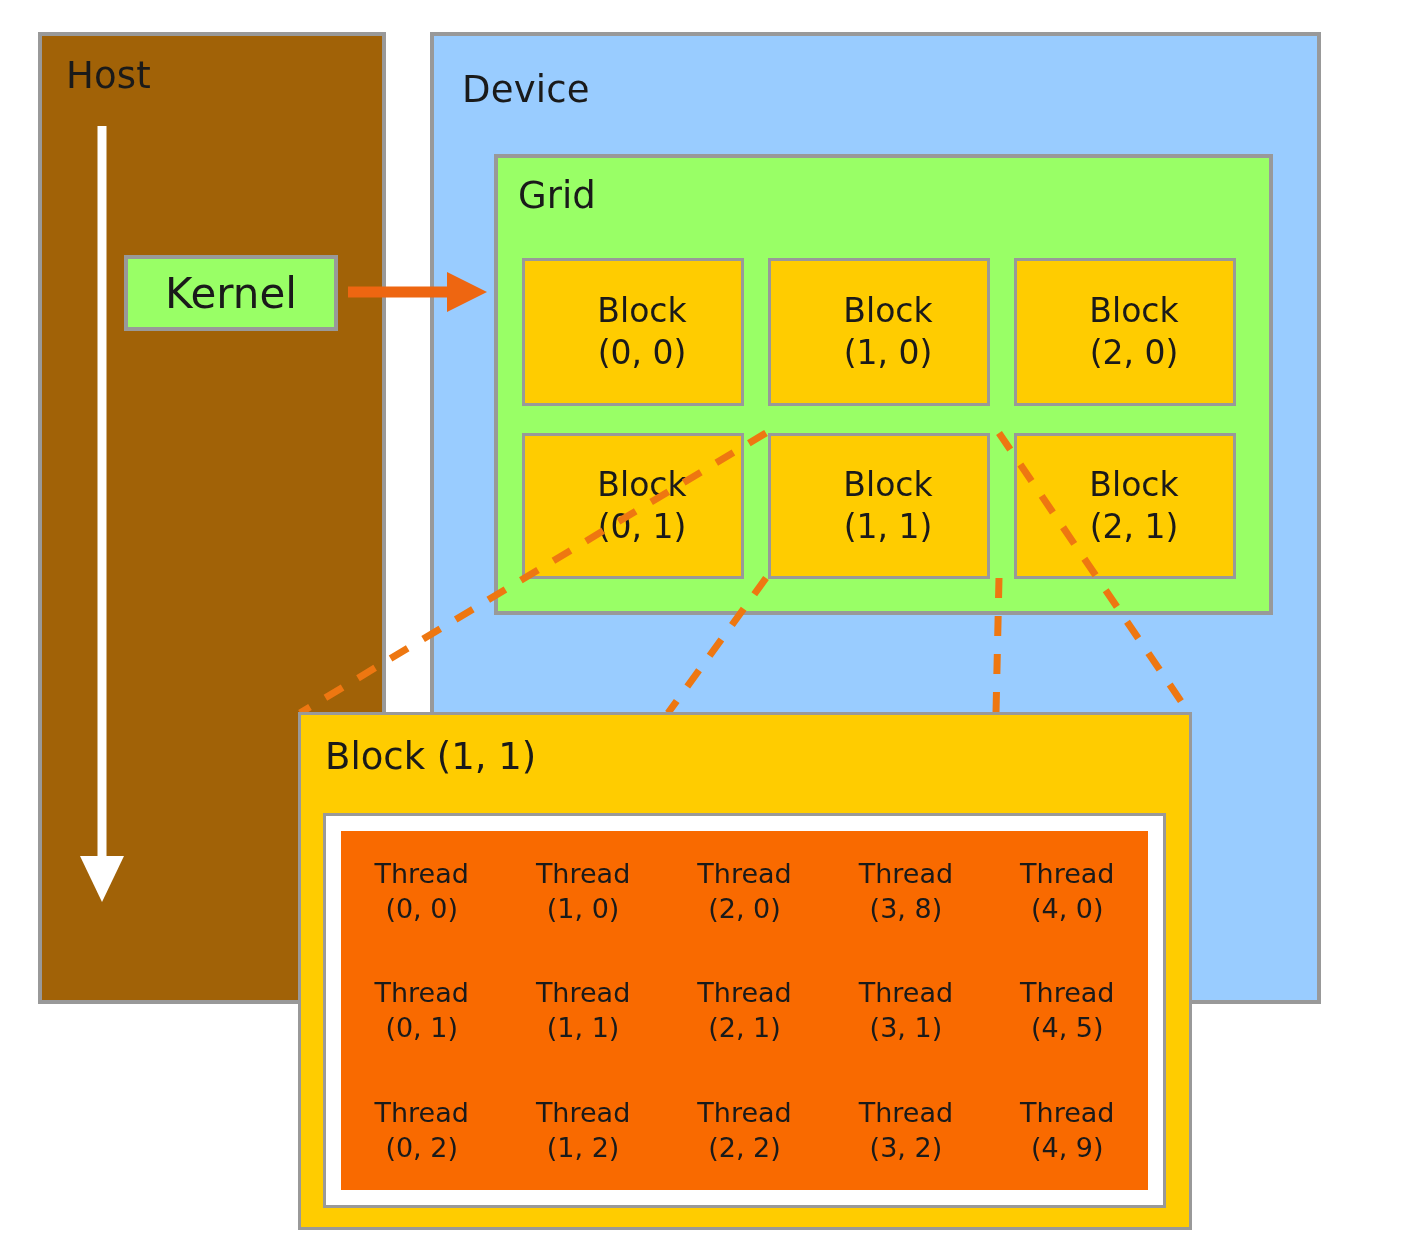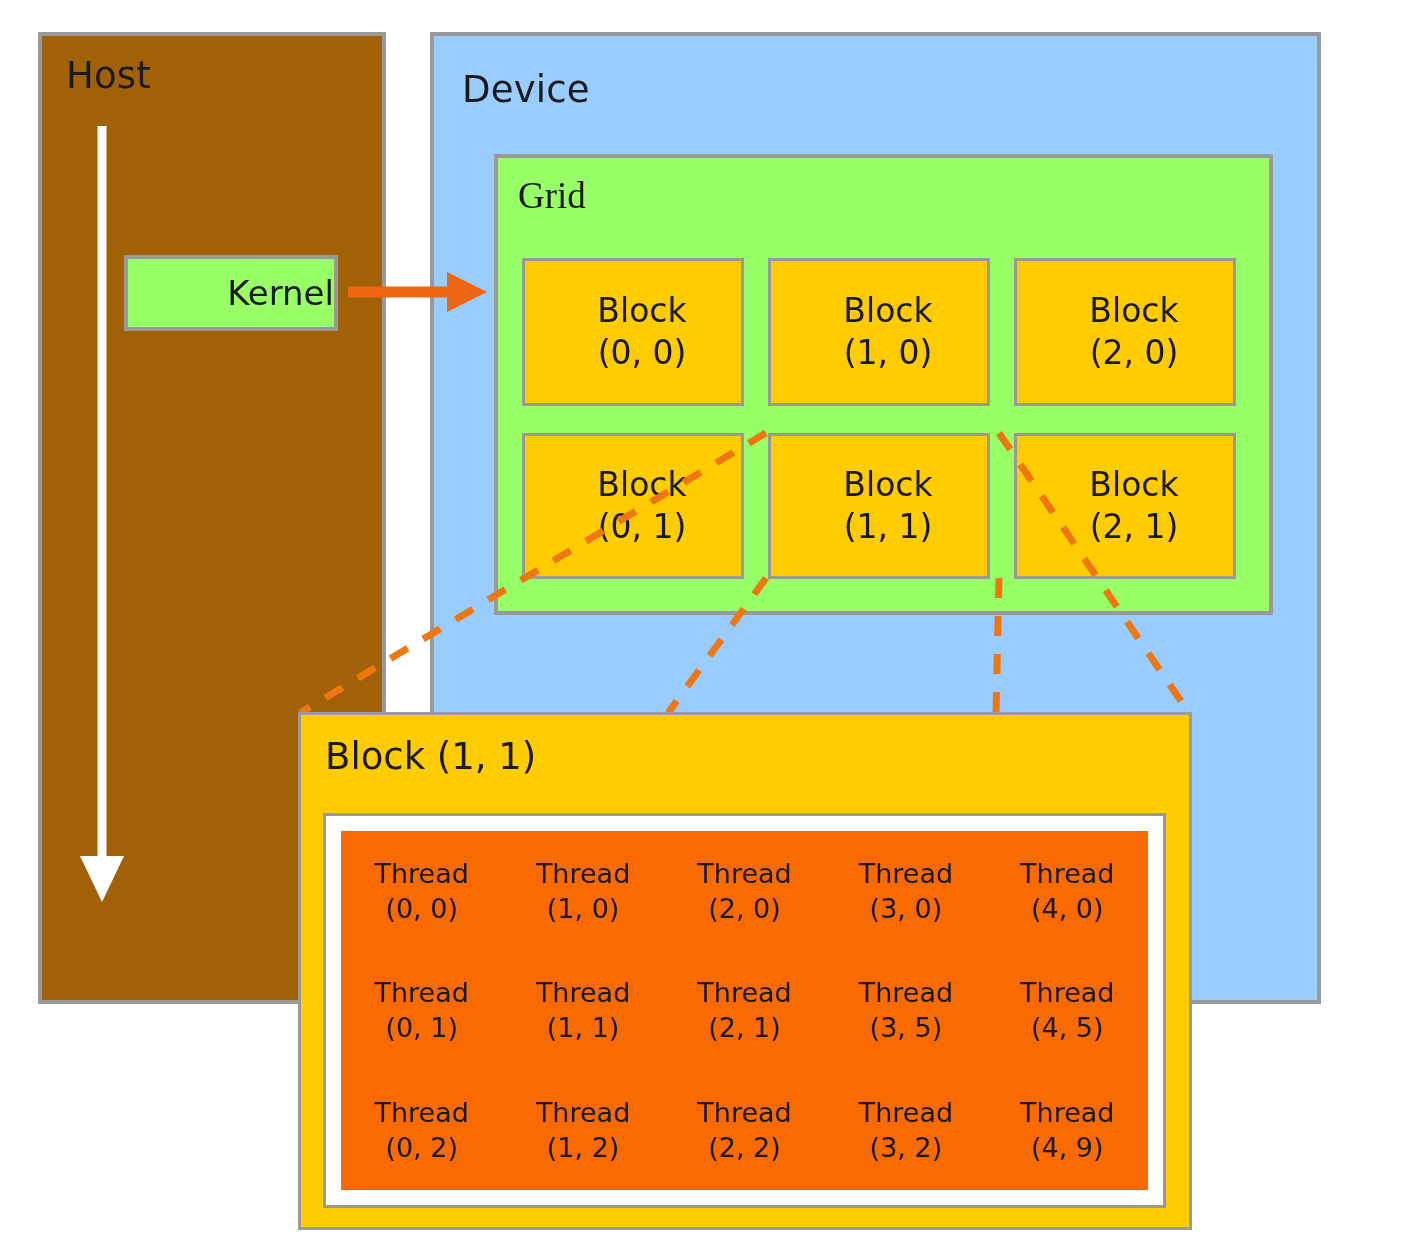--- a/index.html
+++ b/index.html
@@ -55,36 +55,35 @@
     background: #99ff66;
     border: 4px solid #999999;
     box-sizing: border-box;
   }
   .grid-title {
     position: absolute;
     left: 20px;
     top: 16px;
     font-size: 37px;
     color: #1a1a1a;
-    font-family: Liberation Serif, serif;
   }
 
   .kernel-box {
     position: absolute;
     left: 124px;
     top: 255px;
     width: 214px;
     height: 76px;
     background: #99ff66;
     border: 4px solid #999999;
     box-sizing: border-box;
     display: flex;
     align-items: center;
-    justify-content: flex-end;
-    font-size: 34px;
+    justify-content: center;
+    font-size: 42px;
     color: #1a1a1a;
   }
 
   .block-cell {
     position: absolute;
     background: #ffcc00;
     border: 3px solid #999999;
     box-sizing: border-box;
     display: flex;
     flex-direction: column;
@@ -225,42 +224,42 @@
       <div class="thread-cell">
         <span>Thread</span>
         <span>(1, 0)</span>
       </div>
       <div class="thread-cell">
         <span>Thread</span>
         <span>(2, 0)</span>
       </div>
       <div class="thread-cell">
         <span>Thread</span>
-        <span>(3, 0)</span>
+        <span>(3, 8)</span>
       </div>
       <div class="thread-cell">
         <span>Thread</span>
         <span>(4, 0)</span>
       </div>
 
       <div class="thread-cell">
         <span>Thread</span>
         <span>(0, 1)</span>
       </div>
       <div class="thread-cell">
         <span>Thread</span>
         <span>(1, 1)</span>
       </div>
       <div class="thread-cell">
         <span>Thread</span>
         <span>(2, 1)</span>
       </div>
       <div class="thread-cell">
         <span>Thread</span>
-        <span>(3, 5)</span>
+        <span>(3, 1)</span>
       </div>
       <div class="thread-cell">
         <span>Thread</span>
         <span>(4, 5)</span>
       </div>
 
       <div class="thread-cell">
         <span>Thread</span>
         <span>(0, 2)</span>
       </div>

